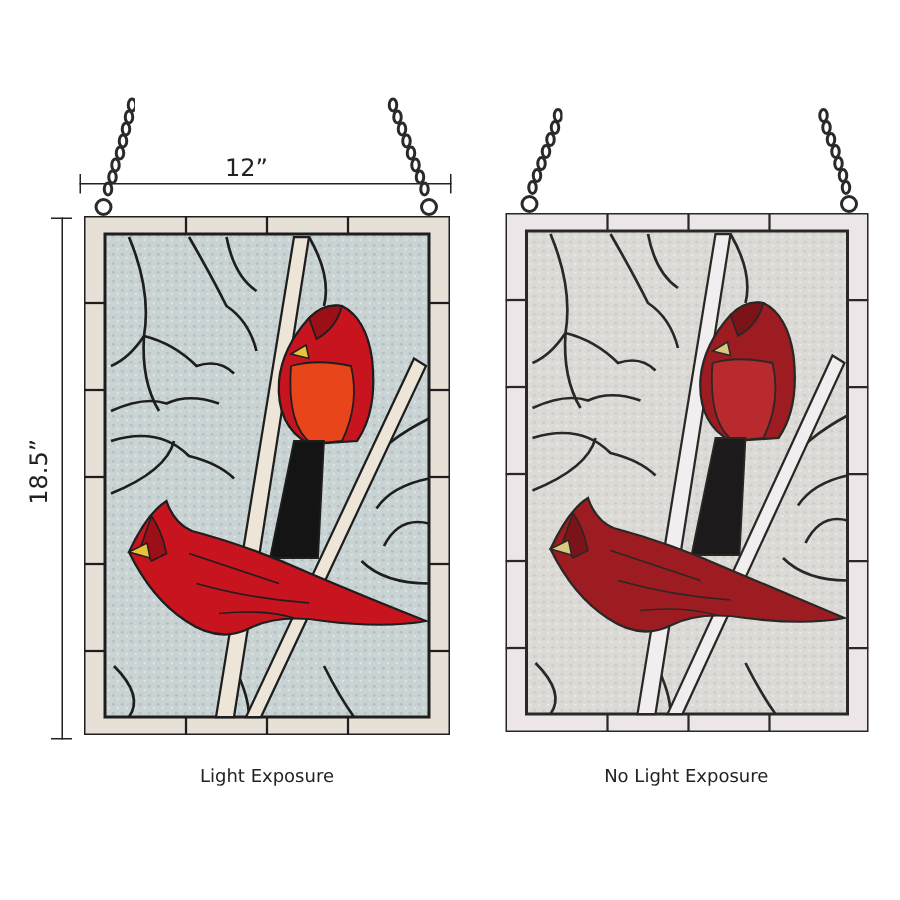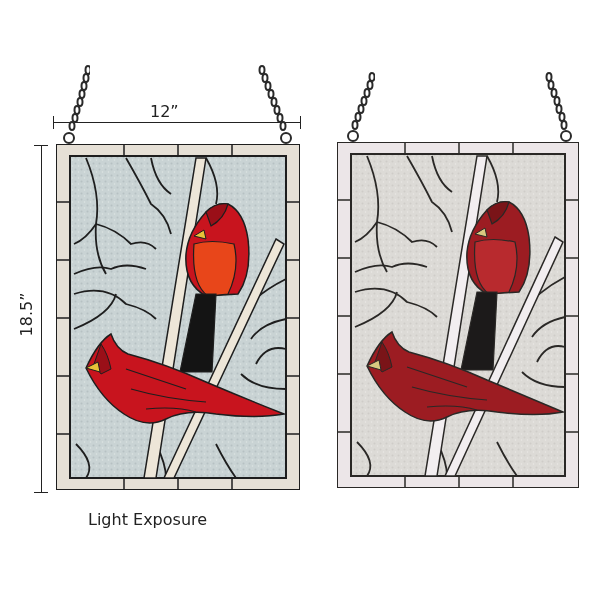--- a/index.html
+++ b/index.html
@@ -12,21 +12,21 @@
   .dim-h-label { position: absolute; left: 150px; top: 102px; width: 60px; text-align: left; font-size: 16px; color: #222; font-family: "DejaVu Sans", sans-serif; }
   .dim-v { position: absolute; left: 34px; top: 145px; width: 14px; height: 348px; }
   .dim-v .line { position: absolute; top: 0; bottom: 0; left: 7px; width: 1px; background: #222; }
   .dim-v .tick-t, .dim-v .tick-b { position: absolute; left: 0; width: 14px; height: 1px; background: #222; }
   .dim-v .tick-t { top: 0; } .dim-v .tick-b { bottom: 0; }
   .dim-v-label { position: absolute; left: -4px; top: 305px; width: 60px; text-align: center; font-size: 16px; color: #222; transform: rotate(-90deg); transform-origin: center; }
   .panel { position: absolute; }
   .panel-left { left: 56px; top: 144px; width: 244px; height: 346px; }
   .panel-right { left: 337px; top: 142px; width: 242px; height: 346px; }
   .chain { position: absolute; }
-  .caption { position: absolute; top: 510px; font-size: 16px; color: #222; font-family: "DejaVu Sans", sans-serif; }
+  .caption { position: absolute; top: 510px; font-size: 12px; color: #222; text-align: center; font-family: "DejaVu Sans", sans-serif; }
   .caption-left { left: 88px; width: 180px; }
   .caption-right { left: 350px; width: 215px; }
 </style>
 </head>
 <body>
 
 <div class="stage">
 
   <div class="dim-h">
     <div class="line"></div>
@@ -220,13 +220,14 @@
     <path d="M45 200 Q52 210 55 225 L45 230 L38 220 Z" fill="#7a1418" stroke="#2a2826" stroke-width="1"></path>
     <path d="M30 224 L42 218 L44 228 Z" fill="#d8c880" stroke="#2a2826" stroke-width="1"></path>
     <g fill="none" stroke="#2a2826" stroke-width="1.1">
       <path d="M70 225 Q100 235 130 245"></path>
       <path d="M75 245 Q110 255 150 258"></path>
       <path d="M90 265 Q120 262 140 268"></path>
     </g>
   </svg>
 
   <div class="caption caption-left">Light Exposure</div>
+  <div class="caption caption-right">No Light Exposure</div>
 </div>
 
 </body></html>

